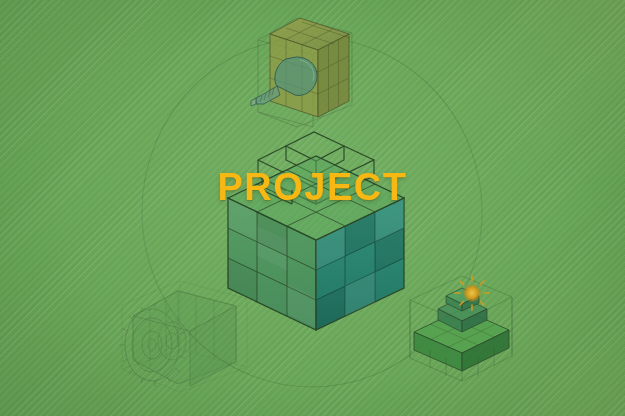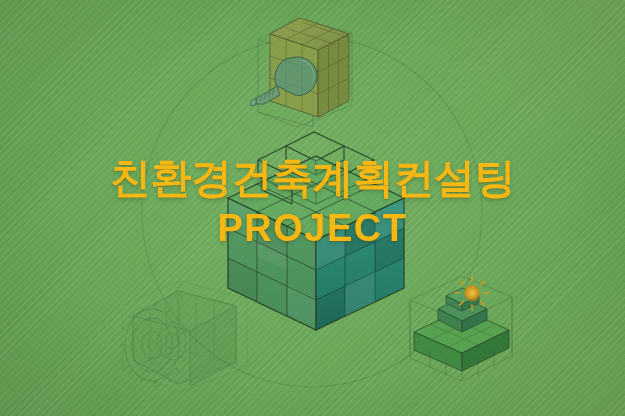--- a/index.html
+++ b/index.html
@@ -311,17 +311,16 @@
         <g stroke="#2B4A2A" stroke-width="1.15" fill="none">
           <path d="M262 176 L262 190 L292 204"></path>
           <path d="M292 204 L292 190"></path>
         </g>
       </g>
 
     </g>
   </svg>
 
   <div class="headline-block">
-    <h1 class="title-ko">친환경건축계획컨설팅</h1>
     <h2 class="title-en">PROJECT</h2>
   </div>
 
 </div>
 
 </body></html>

